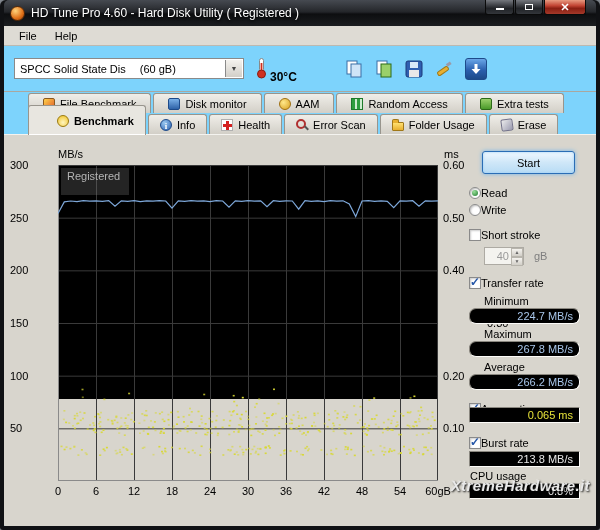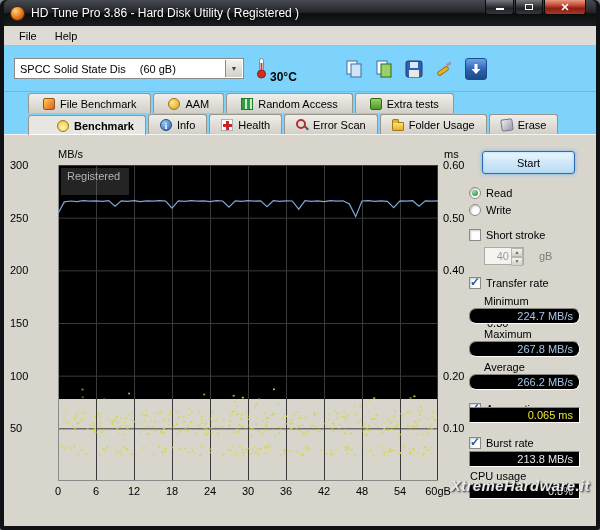--- a/index.html
+++ b/index.html
@@ -23,21 +23,21 @@
   .combo-btn{position:absolute;right:1px;top:1px;bottom:1px;width:17px;background:linear-gradient(#f4f2ee,#d2cfc8);border-left:1px solid #8a8a8a;display:flex;align-items:center;justify-content:center;font-size:7px;color:#444;}
   .thermo{margin-left:12px;flex:none;}
   .temp{font-weight:bold;font-size:12px;margin-left:3px;margin-top:17px;}
   .tbtns{display:flex;align-items:center;gap:4px;margin-left:44px;}
   .tbtn{width:26px;height:26px;display:flex;align-items:center;justify-content:center;}
   .dlbtn{width:22px;height:22px;margin-left:8px;border-radius:3px;border:1px solid #1d4a8a;background:linear-gradient(#6aa6e8,#2a5fae 55%,#1d4a8a);display:flex;align-items:center;justify-content:center;}
   .exit-btn{margin-left:auto;width:64px;height:24px;border:1px solid #8a877f;border-radius:3px;background:linear-gradient(#f6f4f0,#dcd9d2);font-size:11px;font-family:"Liberation Sans",sans-serif;}
   .tabrow{display:flex;align-items:flex-end;padding-left:24px;height:21px;position:relative;}
   .tab{height:20px;display:flex;align-items:center;padding:0 14px;background:linear-gradient(#f0eee9,#d2cfc7);border:1px solid #98958d;border-bottom:none;border-radius:3px 3px 0 0;font-size:11px;margin-right:2px;white-space:nowrap;}
   .tabrow2 .tab{padding:0 11px;}
-  .tab.active{background:#e8e6e0;height:20px;margin-bottom:-1px;z-index:2;font-weight:bold;box-shadow:0 -1px 0 #fff inset;padding-left:28px;}
+  .tab.active{background:#e8e6e0;height:30px;margin-bottom:-1px;z-index:2;font-weight:bold;box-shadow:0 -1px 0 #fff inset;padding-left:28px;}
   .tabicon{display:inline-block;width:12px;height:12px;margin-right:5px;flex:none;}
   .icon-file-benchmark{background:linear-gradient(135deg,#ffd24a,#e05a2b);border:1px solid #8a5a20;border-radius:2px;}
   .icon-disk-monitor{background:linear-gradient(#7ab0e8,#2e62a8);border:1px solid #1d4a8a;border-radius:2px;}
   .icon-aam{background:radial-gradient(circle at 35% 35%,#ffe88a,#d8a020);border:1px solid #a07010;border-radius:50%;}
   .icon-random-access{background:repeating-linear-gradient(90deg,#2e9e3e 0 3px,#cdeccf 3px 5px);border:1px solid #1d7a2a;}
   .icon-extra-tests{background:linear-gradient(#9ad06a,#4a9a2a);border:1px solid #2d6a18;border-radius:2px;}
   .icon-benchmark{background:radial-gradient(circle at 50% 65%,#fff6c0,#f0c020);border:1px solid #9a7a10;border-radius:50%;}
   .icon-info{background:radial-gradient(circle at 35% 30%,#9ac8f0,#2a5fae);border:1px solid #1d4a8a;border-radius:50%;position:relative;}
   .icon-info::after{content:'i';position:absolute;left:0;right:0;top:0;text-align:center;color:#fff;font:bold 9px/12px "Liberation Serif",serif;}
   .icon-health{background:#fff;border:1px solid #b0b0b0;position:relative;}
@@ -53,21 +53,21 @@
   .chart-region{position:absolute;left:4px;top:0;width:456px;height:392px;}
   .axis-title{position:absolute;font-size:11px;color:#000;}
   .plot{position:absolute;left:50px;top:30px;width:380px;height:234px;background:#000;}
   .registered{position:absolute;left:3px;top:3px;padding:2px 9px 13px 6px;background:rgba(130,130,130,.28);color:#b4b4b4;font-size:11px;z-index:3;}
   .tick{position:absolute;font-size:11px;color:#000;}
   .tl{width:44px;}
   .tr{width:40px;text-align:left;}
   .tx{width:30px;text-align:center;}
   .panel{position:absolute;left:458px;top:0;width:134px;height:392px;font-size:11px;}
   .start-btn{position:absolute;left:20px;top:16px;width:93px;height:23px;border:1px solid #2a6db5;border-radius:3px;background:linear-gradient(#f0f8ff,#cfe7f8 50%,#b8dcf5);box-shadow:0 0 4px #6fb4ee, inset 0 0 3px #9fd0f5;font-size:11px;font-family:"Liberation Sans",sans-serif;}
-  .prow{position:absolute;left:7px;display:flex;align-items:center;gap:5px;white-space:nowrap;}
+  .prow{position:absolute;left:7px;display:flex;align-items:center;white-space:nowrap;}
   .radio{width:12px;height:12px;border-radius:50%;background:#fff;border:1px solid #8a8a8a;box-shadow:inset 1px 1px 2px rgba(0,0,0,.25);position:relative;flex:none;}
   .radio.checked::after{content:'';position:absolute;left:2px;top:2px;width:6px;height:6px;border-radius:50%;background:radial-gradient(circle at 35% 30%,#9ae09a,#1d7a2d);}
   .cb{width:12px;height:12px;background:#fff;border:1px solid #8a8a8a;box-shadow:inset 1px 1px 2px rgba(0,0,0,.2);position:relative;flex:none;}
   .cb.checked::after{content:'\2713';position:absolute;left:0;top:-3px;color:#2456a8;font-size:12px;font-weight:bold;}
   .spin-wrap{position:relative;display:inline-flex;}
   .spin-input{width:40px;height:18px;border:1px solid #adaaa3;background:#f4f3ef;color:#9a9a9a;font-size:11px;text-align:right;padding-right:14px;font-family:"Liberation Sans",sans-serif;}
   .spinner{position:absolute;right:1px;top:1px;bottom:1px;width:12px;display:flex;flex-direction:column;}
   .sp{flex:1;background:linear-gradient(#f4f2ee,#d2cfc8);border:1px solid #b8b5ad;font-size:5px;line-height:7px;text-align:center;color:#666;}
   .lbl{color:#000;}
   .lbl.disabled{color:#7e7e7e;}
@@ -77,21 +77,21 @@
   .v-yellow{color:#e6e23a;}
   .v-white{color:#e8e8e8;}
   .watermark{position:absolute;right:6px;top:342px;font-size:15px;font-weight:bold;font-style:italic;color:#e9e9e9;letter-spacing:.4px;text-shadow:1px 1px 2px rgba(0,0,0,.9),-1px -1px 1px rgba(255,255,255,.25);z-index:9;pointer-events:none;}
 </style>
 </head>
 <body>
 
 <div class="window">
   <div class="titlebar">
     <span class="app-icon"></span>
-    <span class="title">HD Tune Pro 3.86 - Hard Disk Utility (  Registered )</span>
+    <span class="title">HD Tune Pro 4.60 - Hard Disk Utility (  Registered )</span>
     <div class="winbtns">
       <div class="winbtn min">
           <span class="g-min"></span>
         </div>
       <div class="winbtn max">
           <span class="g-max"></span>
         </div>
       <div class="winbtn close">
           <svg class="g-close" width="8" height="8">
             <line x1="1" y1="1" x2="7" y2="7" stroke="#fff" stroke-width="1.6"></line>
@@ -150,20 +150,24 @@
         <svg width="12" height="12">
             <rect x="4.5" y="1" width="3" height="5" fill="#fff"></rect>
             <polygon points="1.5,6 10.5,6 6,11" fill="#fff"></polygon>
           </svg>
       </div>
     </div>
     <div class="tabrow tabrow1" id="tabrow1">
         <div class="tab">
           <span class="tabicon icon-file-benchmark"></span>
           <span>File Benchmark</span>
+        </div>
+        <div class="tab">
+          <span class="tabicon icon-disk-monitor"></span>
+          <span>Disk monitor</span>
         </div>
         <div class="tab">
           <span class="tabicon icon-aam"></span>
           <span>AAM</span>
         </div>
         <div class="tab">
           <span class="tabicon icon-random-access"></span>
           <span>Random Access</span>
         </div>
         <div class="tab">

